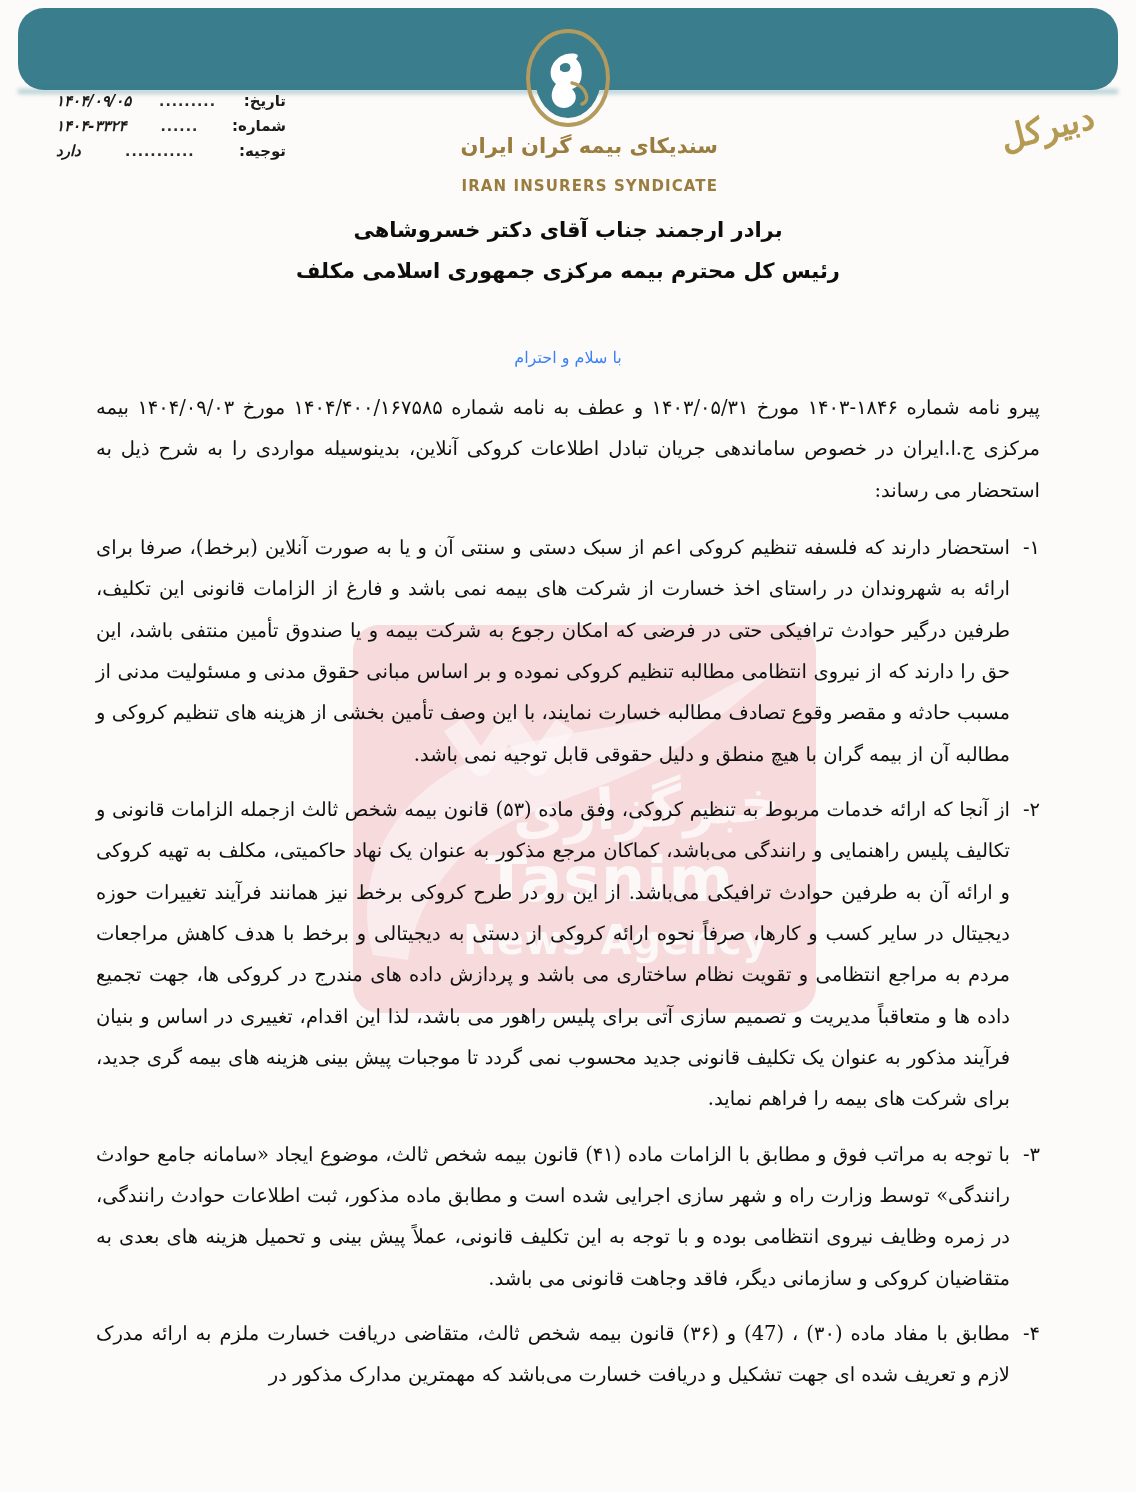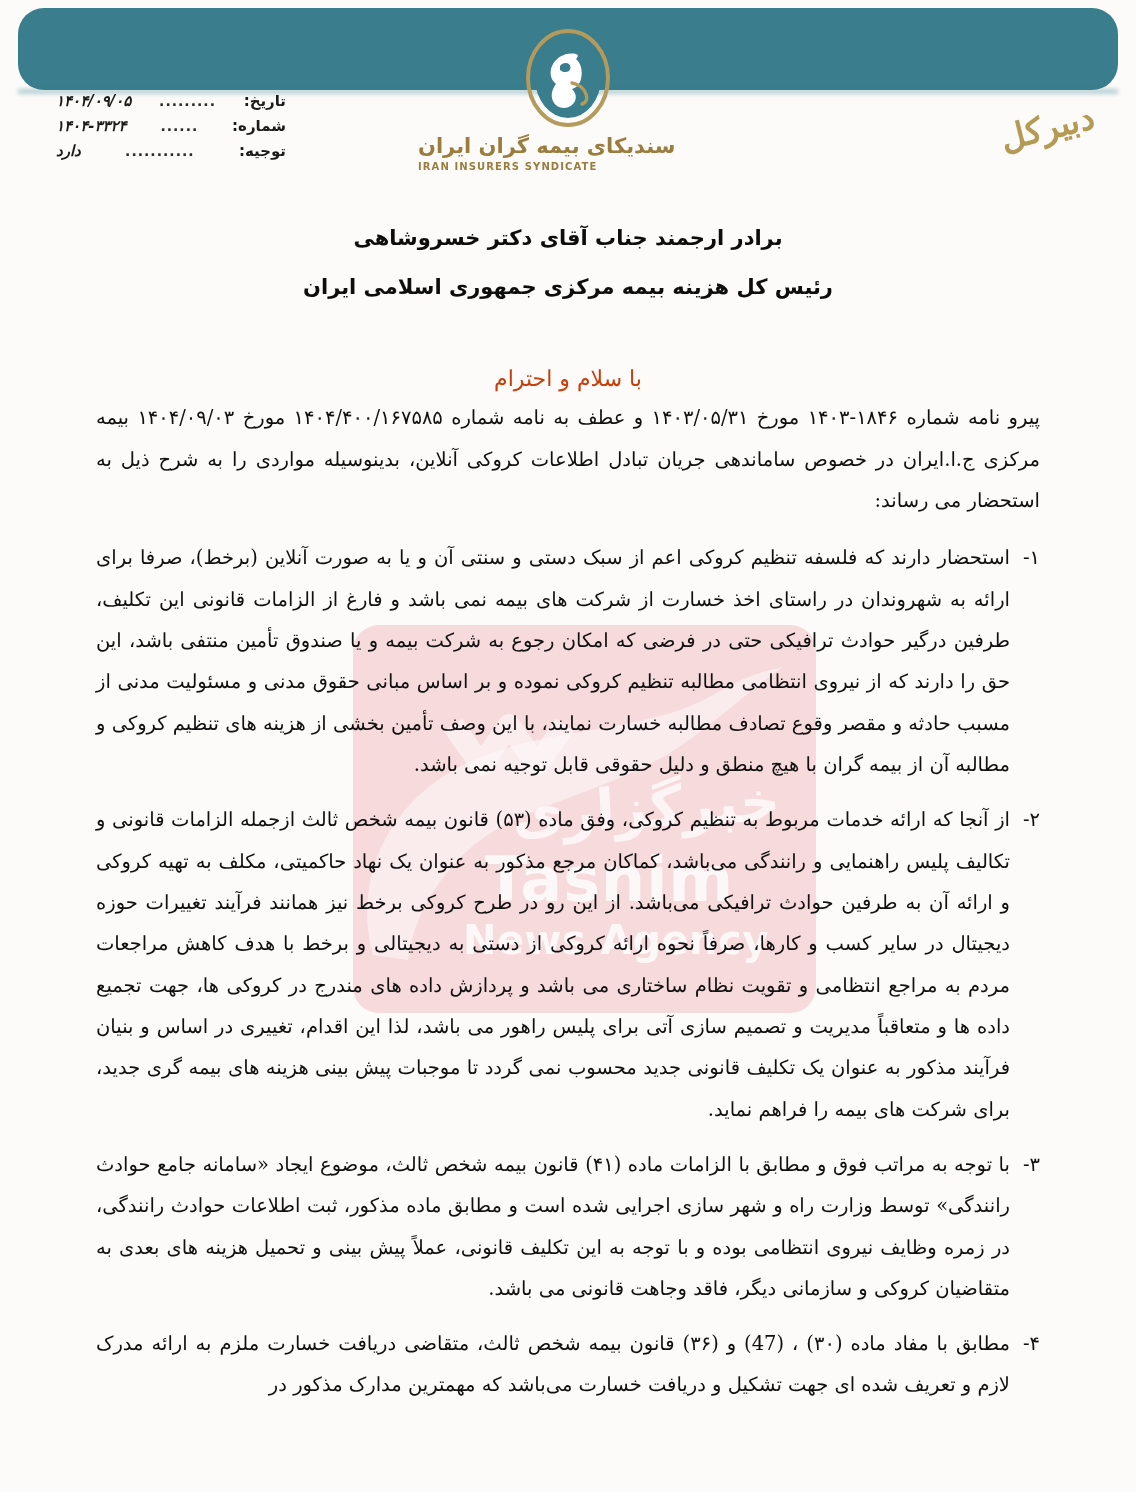--- a/index.html
+++ b/index.html
@@ -45,43 +45,43 @@
     filter: blur(2px);
   }
 
   
   .logo-block {
     position: absolute;
     left: 0; right: 0;
     top: 26px;
     margin: 0 auto;
     width: 300px;
-    text-align: left;
+    text-align: right;
     z-index: 5;
   }
   .logo-emblem {
     width: 104px;
     height: 104px;
     margin: 0 auto;
     position: relative;
   }
   .logo-emblem svg { display: block; width: 104px; height: 104px; }
 
   .logo-fa {
     margin-top: 4px;
     font-size: 21px;
     font-weight: 700;
     color: #9a7d3e;
     letter-spacing: 0px;
     line-height: 1.2;
     direction: rtl;
   }
   .logo-en {
-    margin-top: 2px;
-    font-size: 10px;
+    margin-top: 18px;
+    font-size: 15px;
     font-weight: 700;
     color: #9a7d3e;
     letter-spacing: 1.1px;
     direction: ltr;
   }
 
   
   .sig-top-right {
     position: absolute;
     right: 42px;
@@ -150,28 +150,28 @@
 
   .addressee {
     text-align: center;
     font-weight: 700;
     font-size: 21px;
     line-height: 1.95;
     color: #0d0d0d;
     font-family: "DejaVu Sans", "Liberation Sans", sans-serif;
     margin-bottom: 52px;
   }
-  .addressee div { white-space: nowrap; margin-top: 8px; }
+  .addressee div { white-space: nowrap; }
 
   .salutation {
-    font-size: 22px;
+    font-size: 16px;
     line-height: 1.7;
     text-align: center;
-    margin-bottom: 0;
-    color: #c2410c;
+    margin-bottom: 16px;
+    color: #3b82f6;
   }
 
   p.para {
     font-size: 19.5px;
     line-height: 2.12;
     margin: 0 0 16px 0;
     text-align: justify;
     text-justify: inter-word;
     color: #101010;
   }
@@ -309,21 +309,21 @@
     </svg>
     <div class="wm-fa">خبرگزاری</div>
     <div class="wm-tasnim">Tasnim</div>
     <div class="wm-agency">News Agency</div>
   </div>
 
   <div class="body">
 
     <div class="addressee">
       <div>برادر ارجمند جناب آقای دکتر خسروشاهی</div>
-      <div>رئیس کل هزینه بیمه مرکزی جمهوری اسلامی ایران</div>
+      <div>رئیس کل محترم بیمه مرکزی جمهوری اسلامی مکلف</div>
     </div>
 
     <div class="salutation">با سلام و احترام</div>
 
     <p class="para">پیرو نامه شماره ۱۸۴۶-۱۴۰۳ مورخ ۱۴۰۳/۰۵/۳۱ و عطف به نامه شماره ۱۴۰۴/۴۰۰/۱۶۷۵۸۵ مورخ ۱۴۰۴/۰۹/۰۳ بیمه مرکزی ج.ا.ایران در خصوص ساماندهی جریان تبادل اطلاعات کروکی آنلاین، بدینوسیله مواردی را به شرح ذیل به استحضار می رساند:</p>
 
     <ul class="numlist">
       <li>
         <span class="marker">۱-</span>
         <span>استحضار دارند که فلسفه تنظیم کروکی اعم از سبک دستی و سنتی آن و یا به صورت آنلاین (برخط)، صرفا برای ارائه به شهروندان در راستای اخذ خسارت از شرکت های بیمه نمی باشد و فارغ از الزامات قانونی این تکلیف، طرفین درگیر حوادث ترافیکی حتی در فرضی که امکان رجوع به شرکت بیمه و یا صندوق تأمین منتفی باشد، این حق را دارند که از نیروی انتظامی مطالبه تنظیم کروکی نموده و بر اساس مبانی حقوق مدنی و مسئولیت مدنی از مسبب حادثه و مقصر وقوع تصادف مطالبه خسارت نمایند، با این وصف تأمین بخشی از هزینه های تنظیم کروکی و مطالبه آن از بیمه گران با هیچ منطق و دلیل حقوقی قابل توجیه نمی باشد.</span>

